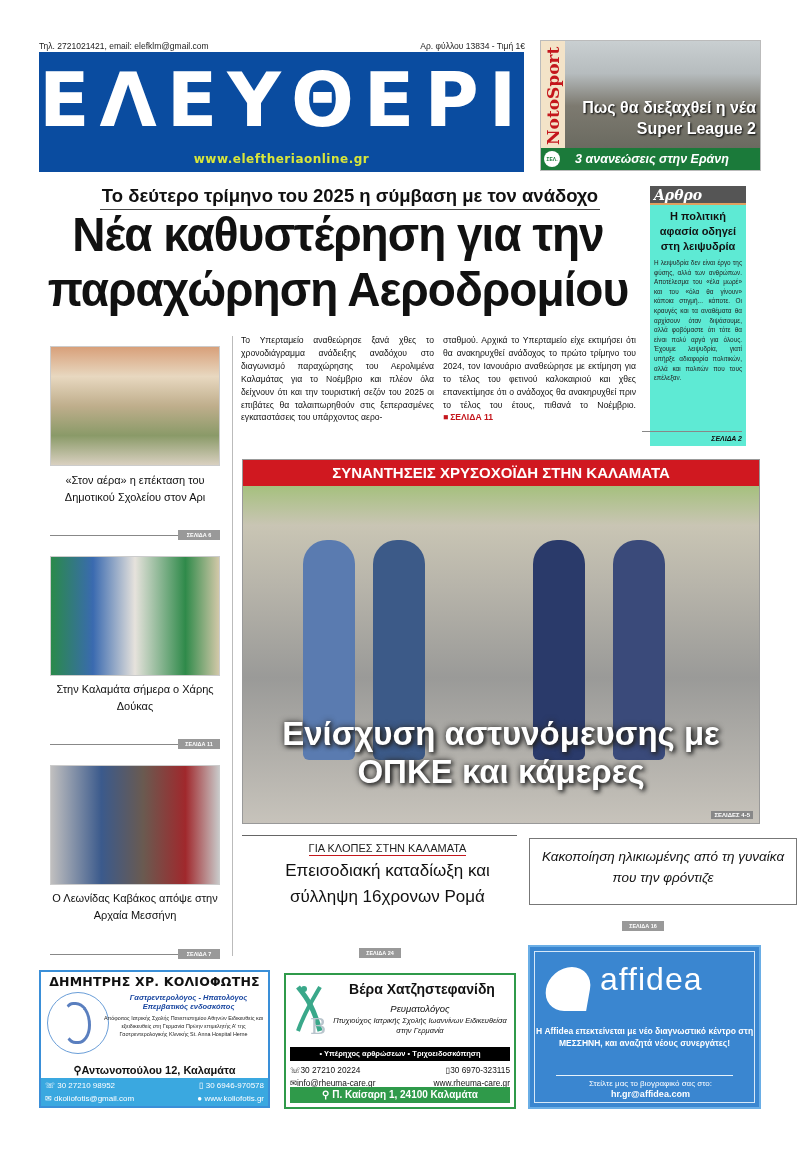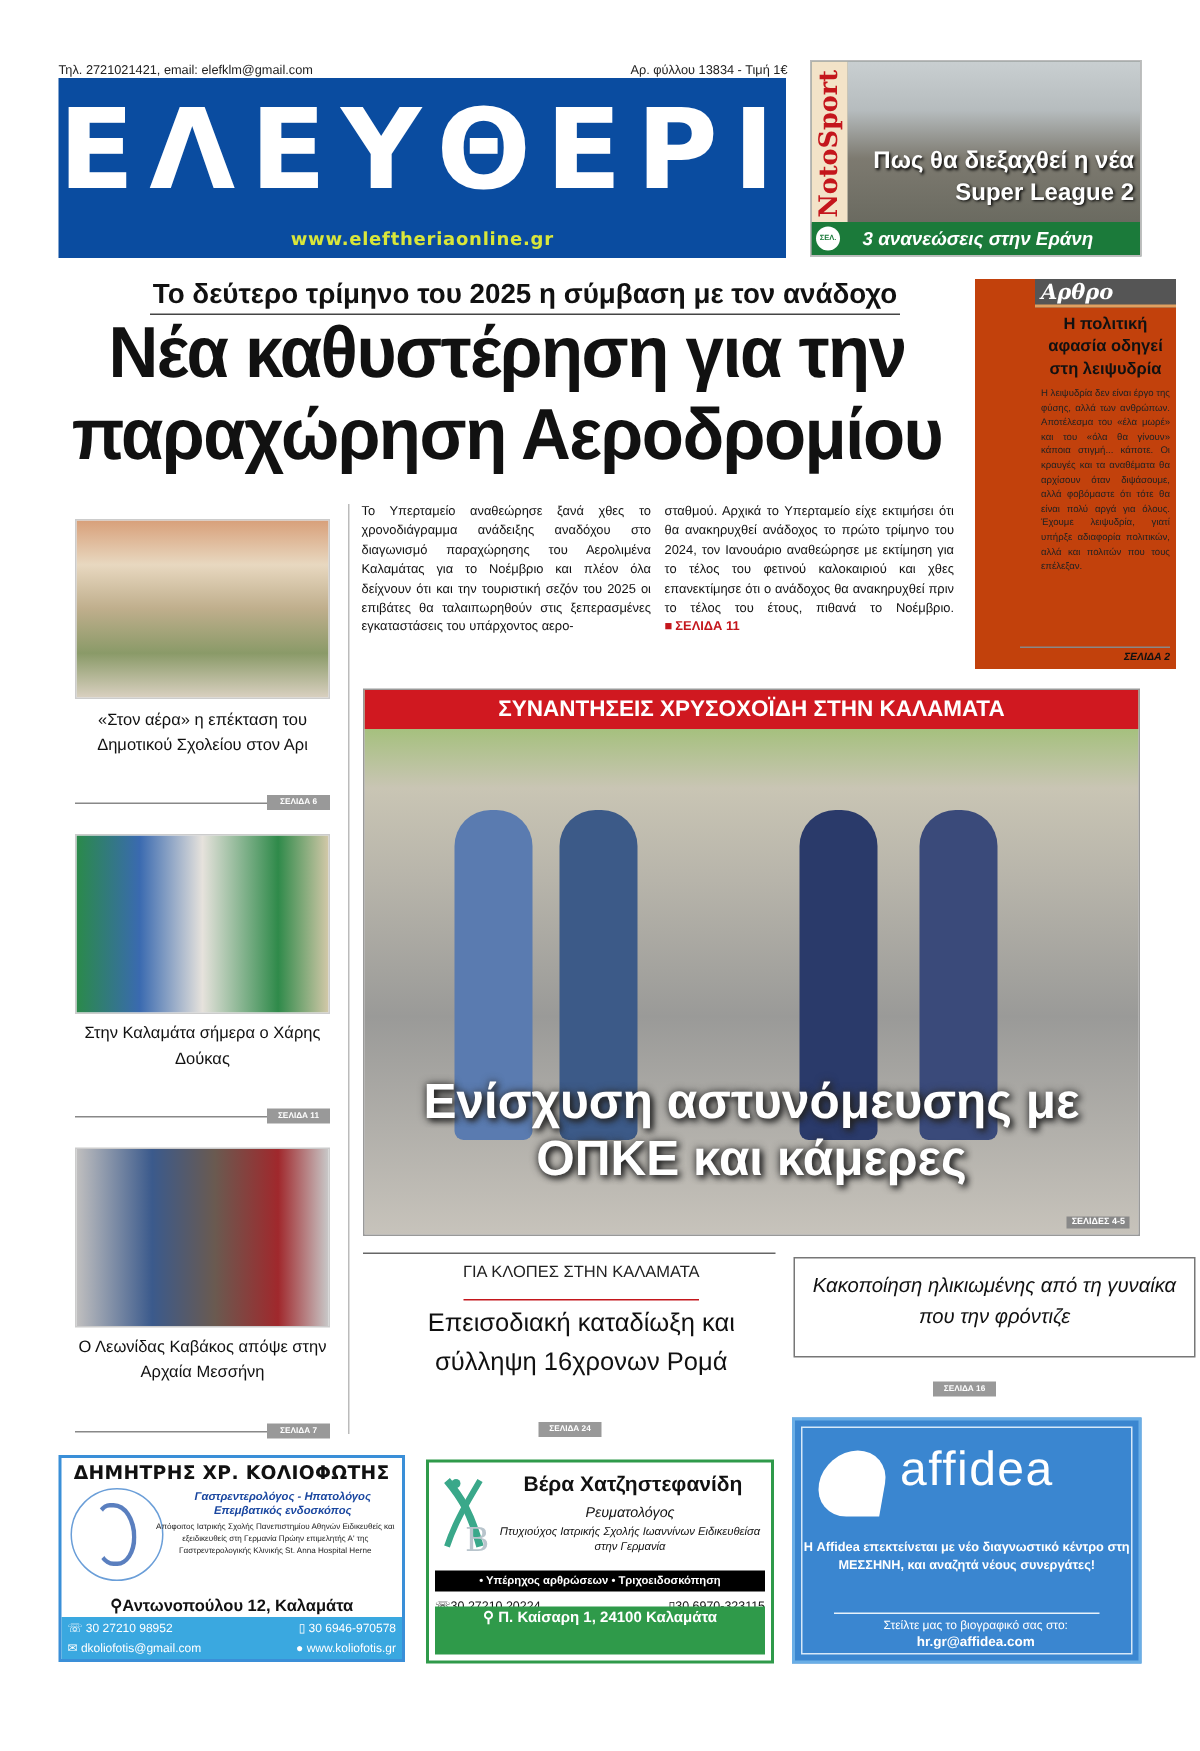--- a/index.html
+++ b/index.html
@@ -21,21 +21,21 @@
   .noto .vert span { position: absolute; left: 2px; top: 104px; transform: rotate(-90deg); transform-origin: 0 0; color: #c4161c; font-family: "DejaVu Serif", serif; font-weight: bold; font-size: 17px; white-space: nowrap; }
   .noto .head { position: absolute; left: 30px; right: 4px; top: 56px; color: #fff; text-align: right; font-weight: bold; font-size: 16px; line-height: 21px; text-shadow: 1px 1px 2px #000; }
   .noto .bar { position: absolute; left: 0; right: 0; bottom: 0; height: 22px; background: #1b7a3a; color: #fff; font-style: italic; font-weight: bold; font-size: 12.5px; line-height: 22px; padding-left: 34px; }
   .noto .badge { position: absolute; left: 3px; bottom: 3px; width: 16px; height: 16px; border-radius: 50%; background: #fff; color: #1b7a3a; font-size: 5px; text-align: center; line-height: 16px; font-weight: bold; }
 
   
   .kicker { left: 100px; top: 185px; width: 500px; text-align: center; font-size: 18.5px; font-weight: bold; border-bottom: 1px solid #444; padding-bottom: 2px; }
   .mainhead { left: 38px; top: 210px; width: 600px; text-align: center; font-family: "Liberation Sans", sans-serif; font-weight: bold; font-size: 46px; line-height: 52px; letter-spacing: -1px; transform: scaleY(1.05); }
 
   
-  .article-box { left: 650px; top: 186px; width: 134px; height: 260px; background: #c2410c; padding-left: 40px; }
+  .article-box { left: 650px; top: 186px; width: 96px; height: 260px; background: #5eead4; }
   .article-box .label { height: 19px; background: #555; color: #fff; font-family: "DejaVu Serif", serif; font-style: italic; font-weight: bold; font-size: 14px; padding-left: 4px; line-height: 19px; border-bottom: 2px solid #e0a060; }
   .article-box .title { text-align: center; font-weight: bold; font-size: 11px; line-height: 15px; padding: 4px 3px; }
   .article-box .body { font-size: 6.4px; line-height: 9.6px; padding: 0 4px; text-align: justify; color: #222; }
   .article-box .page { position: absolute; right: 4px; bottom: 4px; font-size: 7px; font-weight: bold; font-style: italic; border-top: 1px solid #888; width: 100px; text-align: right; padding-top: 3px; }
 
   
   .body-col { top: 334px; width: 193px; font-size: 8.6px; line-height: 12.9px; text-align: justify; color: #111; }
   .page-ref-red { color: #c4161c; font-weight: bold; }
   .page-ref-red::before { content: "■"; color: #c4161c; margin-right: 2px; }
 
@@ -48,21 +48,21 @@
 
   
   .bigstory { left: 242px; top: 459px; width: 518px; height: 365px; border: 1px solid #999; overflow: hidden; background: linear-gradient(180deg,#8ebd5a 0%,#c9c5b4 18%,#b7b4aa 35%,#9a9a98 60%,#c7c3bb 100%); }
   .bigstory .banner { position: absolute; left: 0; right: 0; top: 0; height: 26px; background: #d01820; color: #fff; text-align: center; font-weight: bold; font-size: 15px; line-height: 26px; }
   .bigstory .fig { position: absolute; top: 80px; width: 52px; height: 220px; border-radius: 24px 24px 6px 6px; }
   .bigstory .ovl { position: absolute; left: 0; right: 0; top: 255px; text-align: center; color: #fff; font-weight: bold; font-size: 33px; line-height: 38px; text-shadow: 2px 2px 4px #222, 0 0 6px #333; }
   .bigstory .pg { position: absolute; right: 6px; bottom: 4px; font-size: 6px; color: #fff; background: #888; padding: 1px 3px; font-weight: bold; }
 
   
   .theft { left: 260px; top: 838px; width: 255px; text-align: center; }
-  .theft .kick { font-size: 11px; border-bottom: 1px solid #c4161c; display: inline-block; padding-bottom: 12px; color: #222; }
+  .theft .kick { font-size: 11px; border-bottom: 1px solid #c4161c; display: inline-block; padding-bottom: 1px; color: #222; }
   .theft .ttl { font-size: 17px; line-height: 26px; margin-top: 2px; }
   .rule-top { left: 242px; top: 835px; width: 275px; height: 1px; background: #666; }
   .abuse { left: 529px; top: 838px; width: 268px; height: 67px; border: 1px solid #777; text-align: center; font-style: italic; font-size: 13.5px; line-height: 21px; padding-top: 7px; }
   .pgtag { height: 10px; background: #999; color: #fff; font-size: 5.5px; line-height: 10px; text-align: center; font-weight: bold; }
 
   
   .ad1 { left: 39px; top: 970px; width: 231px; height: 138px; border: 2px solid #3a8fd8; }
   .ad1 .name { text-align: center; font-family: "DejaVu Sans", sans-serif; font-weight: bold; font-size: 12.5px; padding-top: 2px; letter-spacing: 0.2px; }
   .ad1 .circle { position: absolute; left: 6px; top: 20px; width: 62px; height: 62px; border-radius: 50%; border: 1px solid #6a9ed8; }
   .ad1 .stomach { position: absolute; left: 22px; top: 30px; width: 28px; height: 42px; border: 3px solid #5a7fbf; border-radius: 40% 60% 50% 50%; border-left-color: transparent; }
@@ -73,21 +73,21 @@
   .ad1 .contact div { display: flex; justify-content: space-between; }
 
   .ad2 { left: 284px; top: 973px; width: 232px; height: 136px; border: 2px solid #2f9a4a; }
   .ad2 .logo { position: absolute; left: 4px; top: 4px; width: 40px; height: 60px; }
   .ad2 .name { position: absolute; left: 44px; right: 0; top: 6px; text-align: center; font-weight: bold; font-size: 14px; }
   .ad2 .spec { position: absolute; left: 40px; right: 0; top: 28px; text-align: center; font-style: italic; font-size: 9.5px; }
   .ad2 .creds { position: absolute; left: 40px; right: 0; top: 41px; text-align: center; font-style: italic; font-size: 7.5px; line-height: 10px; }
   .ad2 .svc { position: absolute; left: 4px; right: 4px; top: 72px; height: 14px; background: #000000; color: #fff; font-size: 7.5px; font-weight: bold; text-align: center; line-height: 14px; }
   .ad2 .contact { position: absolute; left: 4px; right: 4px; top: 89px; font-size: 8.3px; line-height: 13px; }
   .ad2 .contact div { display: flex; justify-content: space-between; }
-  .ad2 .addr { position: absolute; left: 4px; right: 4px; bottom: 4px; height: 32px; background: #2f9a4a; color: #fff; font-size: 10px; font-weight: bold; text-align: center; line-height: 16px; }
+  .ad2 .addr { position: absolute; left: 4px; right: 4px; bottom: 4px; height: 16px; background: #2f9a4a; color: #fff; font-size: 10px; font-weight: bold; text-align: center; line-height: 16px; }
 
   .ad3 { left: 528px; top: 945px; width: 233px; height: 164px; background: #3a86d0; border: 2px solid #6aaee6; }
   .ad3 .inner { position: absolute; left: 4px; top: 4px; right: 4px; bottom: 4px; border: 1px solid #d6e8f8; }
   .ad3 .mark { position: absolute; left: 16px; top: 20px; width: 44px; height: 44px; background: #fff; border-radius: 22px 22px 0 22px; transform: skewX(-10deg); }
   .ad3 .brand { position: absolute; left: 70px; top: 14px; color: #fff; font-size: 32px; letter-spacing: 1px; }
   .ad3 .msg { position: absolute; left: 0; right: 0; top: 78px; text-align: center; color: #fff; font-weight: bold; font-size: 8.5px; line-height: 12px; }
   .ad3 .rule { position: absolute; left: 26px; right: 26px; top: 128px; height: 1px; background: #e6f2fb; }
   .ad3 .cta { position: absolute; left: 0; right: 0; top: 131px; text-align: center; color: #fff; font-size: 8px; line-height: 11px; padding-left: 12px; }
   .ad3 .cta b { font-size: 9px; }
 </style>

